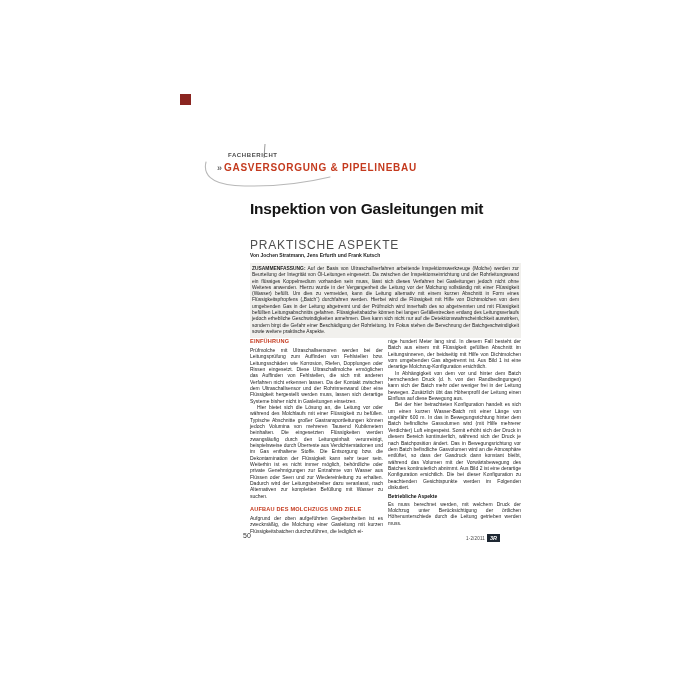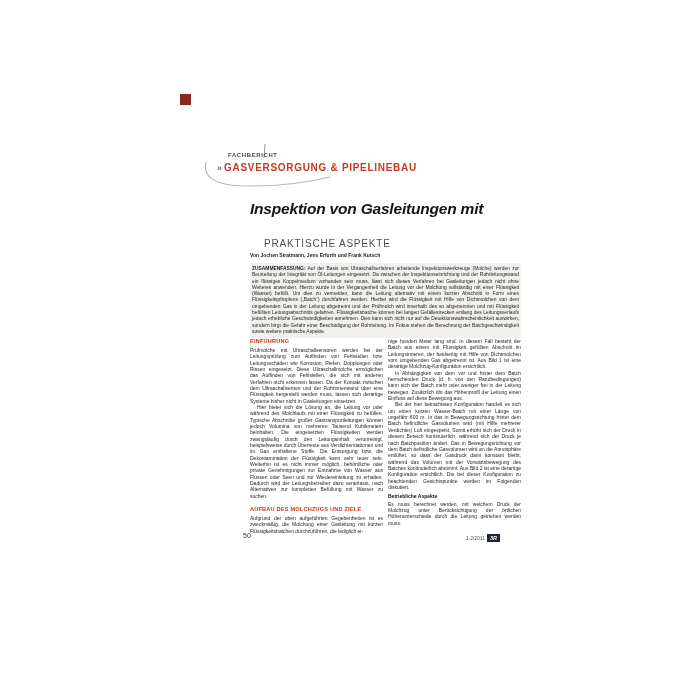--- a/index.html
+++ b/index.html
@@ -23,22 +23,22 @@
 
   
   .tick{position:absolute;left:264px;top:144px;width:1px;height:14px;background:#9a9a9a;transform:rotate(4deg);}
   .kicker{position:absolute;left:228px;top:152px;font-size:6px;font-weight:bold;letter-spacing:0.6px;color:#4a4a4a;}
   .category-line{position:absolute;left:217px;top:162px;display:flex;align-items:baseline;gap:2px;}
   .category-arrow{font-size:9px;font-weight:bold;color:#6b6b6b;line-height:10px;}
   .category{font-size:10px;font-weight:bold;letter-spacing:0.7px;color:var(--accent);}
   .swoosh{position:absolute;left:195px;top:150px;width:175px;height:45px;}
 
   
-  .title{position:absolute;left:250px;top:201px;width:280px;font-size:15.5px;line-height:16.5px;font-weight:bold;color:#141414;letter-spacing:-0.2px;font-style:italic;}
-  .subtitle{position:absolute;left:264px;top:238px;font-size:10px;letter-spacing:0.8px;color:#4f4f4f;}
+  .title{position:absolute;left:250px;top:201px;width:280px;font-size:15.5px;line-height:16.5px;font-weight:bold;color:#141414;letter-spacing:-0.2px;}
+  .subtitle{position:absolute;left:250px;top:238px;font-size:12px;letter-spacing:0.8px;color:#4f4f4f;}
   .byline{position:absolute;left:250px;top:252px;font-size:5px;font-weight:bold;color:#222;}
 
   
   .abstract{
     position:absolute;left:250px;top:263px;width:267px;
     background:#f1f0ed;padding:3px 2px;
     font-size:4.9px;line-height:6.3px;text-align:justify;color:#222;
     hyphens:auto;
   }
   .abstract .label{font-weight:bold;}

